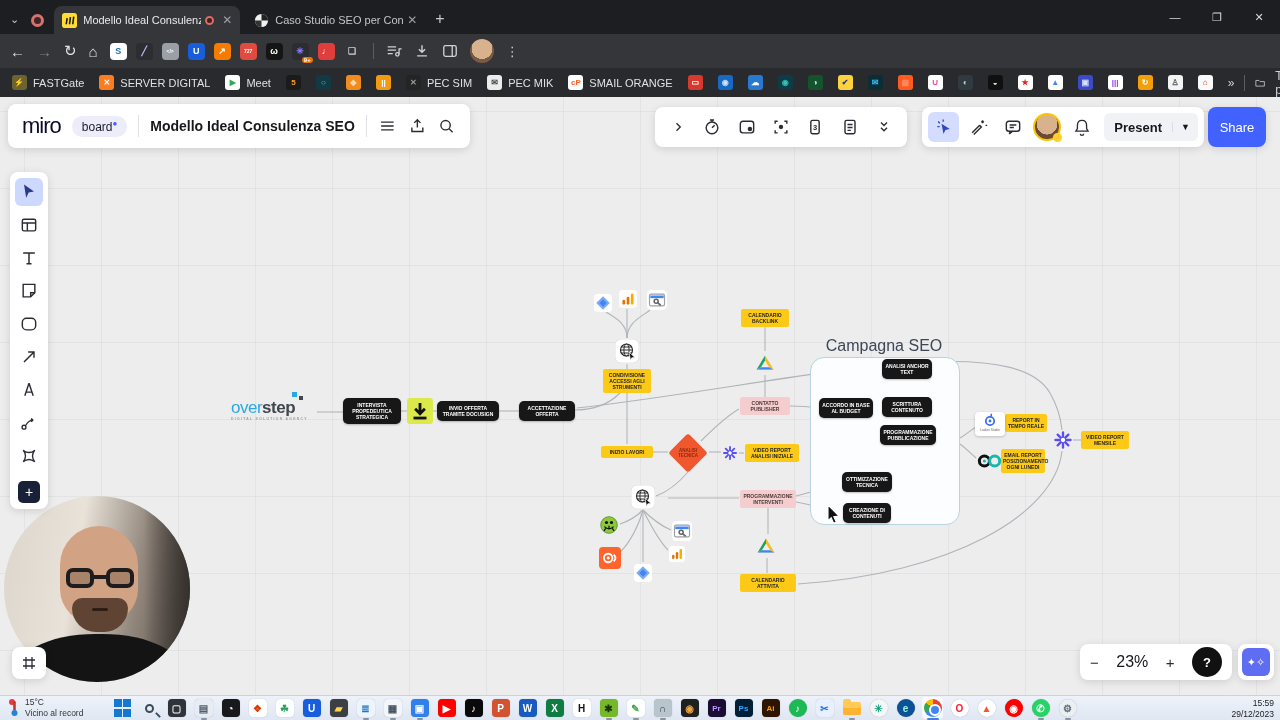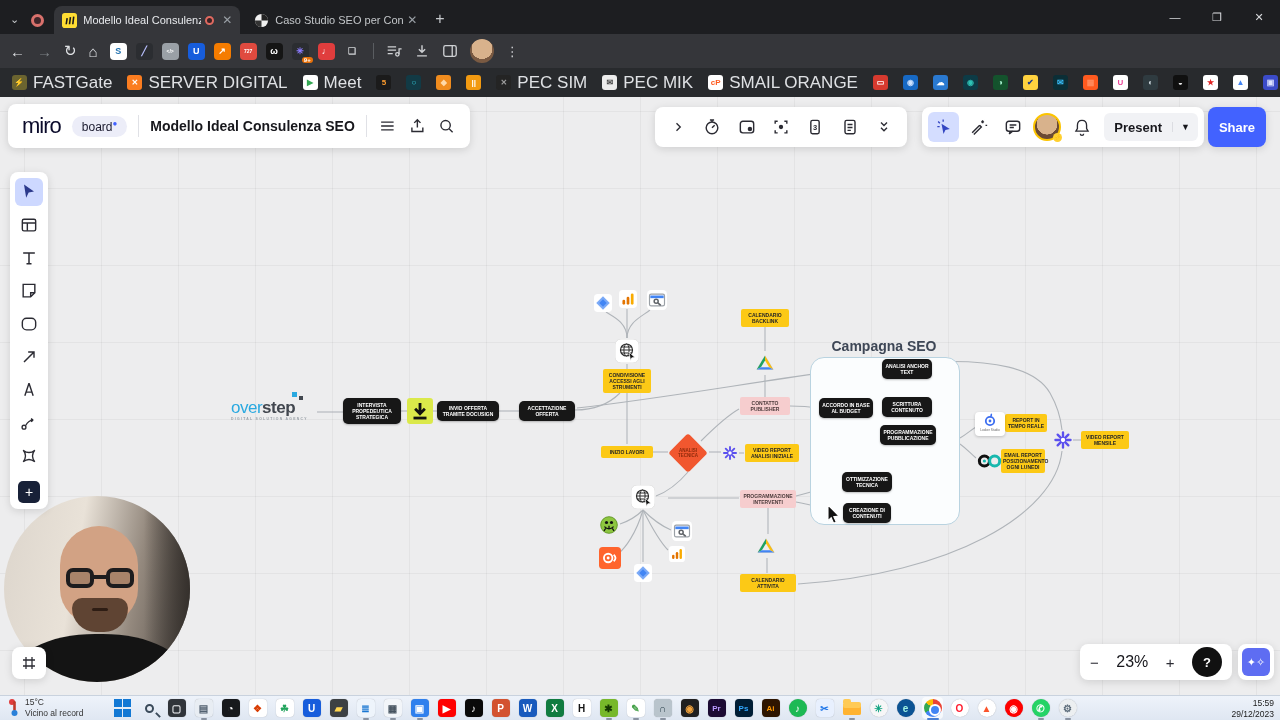--- a/index.html
+++ b/index.html
@@ -30,39 +30,39 @@
 .ext{position:relative;width:17px;height:17px;border-radius:4px;font-size:9px;font-weight:700;display:flex;align-items:center;justify-content:center}
 .extb{position:absolute;right:-4px;bottom:-3px;background:#e8710a;color:#fff;font-size:6px;font-weight:700;border-radius:3px;padding:0 2px}
 .tdiv{width:1px;height:16px;background:#5a5d61}
 .tbicon{color:#cfd1d4}
 .avatarsm{width:24px;height:24px;border-radius:50%;background:radial-gradient(circle at 50% 40%,#d8b28c 55%,#7a5a42 56%)}
 .kebab{color:#cfd1d4;font-size:13px;letter-spacing:1px}
 .bmbar{position:absolute;left:0;top:68px;width:1280px;height:29px;background:#282a2d;z-index:10;display:flex;align-items:center;padding:0 12px;gap:15px}
 #bmrow{display:flex;align-items:center;gap:15px}
 .bm{display:flex;align-items:center;gap:6px}
 .bmi{width:15px;height:15px;border-radius:3px;font-size:8px;font-weight:700;display:flex;align-items:center;justify-content:center;flex:0 0 auto}
-.bml{color:#dfe1e4;font-size:17px;white-space:nowrap}
+.bml{color:#dfe1e4;font-size:11px;white-space:nowrap}
 .bmright{margin-left:auto;display:flex;align-items:center;gap:10px;color:#cfd1d4;font-size:12px}
 
 .canvas{position:absolute;left:0;top:97px;width:1280px;height:598px;background:#ededee;background-image:linear-gradient(rgba(0,0,0,.045) 1px,transparent 1px),linear-gradient(90deg,rgba(0,0,0,.045) 1px,transparent 1px);background-size:77px 77px;background-position:24px 14px}
 #connsvg{position:absolute;left:0;top:0;z-index:1;pointer-events:none}
 #board{position:absolute;left:0;top:0;width:1280px;height:720px;z-index:2}
 .node{position:absolute;transform:translate(-50%,-50%);z-index:3;font-weight:700;font-size:5px;line-height:1.2;text-align:center;padding:3px 2px;border-radius:2px}
 .node.black{background:#171717;color:#fff;border-radius:5px;padding:4px 3px;box-shadow:0 1px 2px rgba(0,0,0,.25)}
 .node.yellow{background:#fcc916;color:#262626}
 .node.pink{background:#f6cdce;color:#4c3b3b}
 .node.diamond{width:38px;height:38px;background:transparent;padding:0;display:flex;align-items:center;justify-content:center}
 .node.diamond::before{content:"";position:absolute;inset:5px;background:#f1572f;transform:rotate(45deg);border-radius:3px}
 .node.diamond span{position:relative;color:#8d2a0b;font-size:4.5px;font-weight:700}
 .cicon{position:absolute;transform:translate(-50%,-50%);z-index:3}
 .cicon svg{width:100%;height:100%}
 .ic-looker{background:#fff;border-radius:4px;box-shadow:0 1px 3px rgba(0,0,0,.2);padding:1px;display:flex;flex-direction:column;align-items:center}
 .iclabel{font-size:3.2px;color:#666;white-space:nowrap}
 .campagna{position:absolute;left:810px;top:357px;width:150px;height:168px;background:#fbfdfe;border:1.2px solid #b9d3e0;border-radius:14px;z-index:1}
-.camptitle{position:absolute;left:884px;top:346px;transform:translate(-50%,-50%);font-size:14px;font-weight:700;color:#3e4756;z-index:2;white-space:nowrap}
+.camptitle{position:absolute;left:884px;top:346px;transform:translate(-50%,-50%);font-size:16px;font-weight:400;color:#3e4756;z-index:2;white-space:nowrap}
 .overstep{position:absolute;left:231px;top:398px;z-index:3}
 .ovs1{font-size:17px;font-weight:400;color:#2aa9e0;letter-spacing:-.5px}
 .ovs2{font-size:17px;font-weight:800;color:#42474f;letter-spacing:-.5px;position:relative}
 .sq1{position:absolute;width:5px;height:5px;background:#2aa9e0;right:-2px;top:-6px}
 .sq2{position:absolute;width:4px;height:4px;background:#42474f;right:-8px;top:-2px}
 .ovstag{font-size:3.4px;letter-spacing:1.3px;color:#9aa1a8;font-weight:700;margin-top:-1px}
 .mcursor{position:absolute;left:826px;top:504px;z-index:12}
 
 .card{position:absolute;background:#fff;border-radius:8px;box-shadow:0 2px 8px rgba(0,0,0,.13);z-index:9;display:flex;align-items:center}
 .hdr{left:8px;top:104px;width:462px;height:44px;padding:0 14px;gap:11px}
@@ -73,21 +73,21 @@
 .btitle{font-size:14px;font-weight:600;color:#17171c;white-space:nowrap}
 .hico{color:#2b2b33}
 .tb1{left:655px;top:107px;width:252px;height:40px;padding:0 8px;gap:4px;justify-content:space-between}
 .tb2{left:922px;top:107px;width:282px;height:40px;padding:0 6px;gap:3px}
 .ticon{width:32px;height:30px;display:flex;align-items:center;justify-content:center;border-radius:6px}
 .ticon.sel{background:#d4ddff}
 .presentbtn{height:28px;background:#f1f2f5;border-radius:6px;display:flex;align-items:center;margin-left:4px}
 .preslab{font-size:13px;font-weight:600;color:#17171c;padding:0 10px}
 .preschev{border-left:1px solid #dcdde2;padding:0 8px;font-size:9px;color:#17171c}
 .sharebtn{left:1208px;top:107px;width:58px;height:40px;background:#4262ff;justify-content:center;cursor:pointer}
-.sharebtn span{color:#fff;font-size:13px;font-weight:700}
+.sharebtn span{color:#fff;font-size:13px;font-weight:400}
 .ltools{left:10px;top:172px;width:38px;flex-direction:column;padding:6px 0;gap:5px;z-index:9}
 .lt{width:28px;height:28px;display:flex;align-items:center;justify-content:center;border-radius:6px}
 .lt.sel{background:#cdd8ff}
 .plustile{width:22px;height:22px;background:#182138;border-radius:5px;color:#fff;font-size:14px;display:flex;align-items:center;justify-content:center;margin-top:6px}
 .frametool{left:12px;top:647px;width:34px;height:32px;justify-content:center;z-index:9}
 .avatarm{width:28px;height:28px;border-radius:50%;border:2px solid #fcc400;background:radial-gradient(circle at 50% 38%,#d8b28c 54%,#6b4a35 55%);position:relative}
 .avatarm i{position:absolute;right:-3px;bottom:-3px;width:9px;height:9px;border-radius:50%;background:#ffd02f;font-style:normal;font-size:6px;text-align:center;line-height:9px;color:#6b4a00}
 
 .recorder{position:absolute;left:207px;top:634px;width:219px;height:39px;background:#2a2a2e;border-radius:20px;z-index:9;display:flex;align-items:center;padding:0 6px;gap:9px}
 .stopb{width:29px;height:29px;border-radius:50%;background:#4a4b50;display:flex;align-items:center;justify-content:center}

